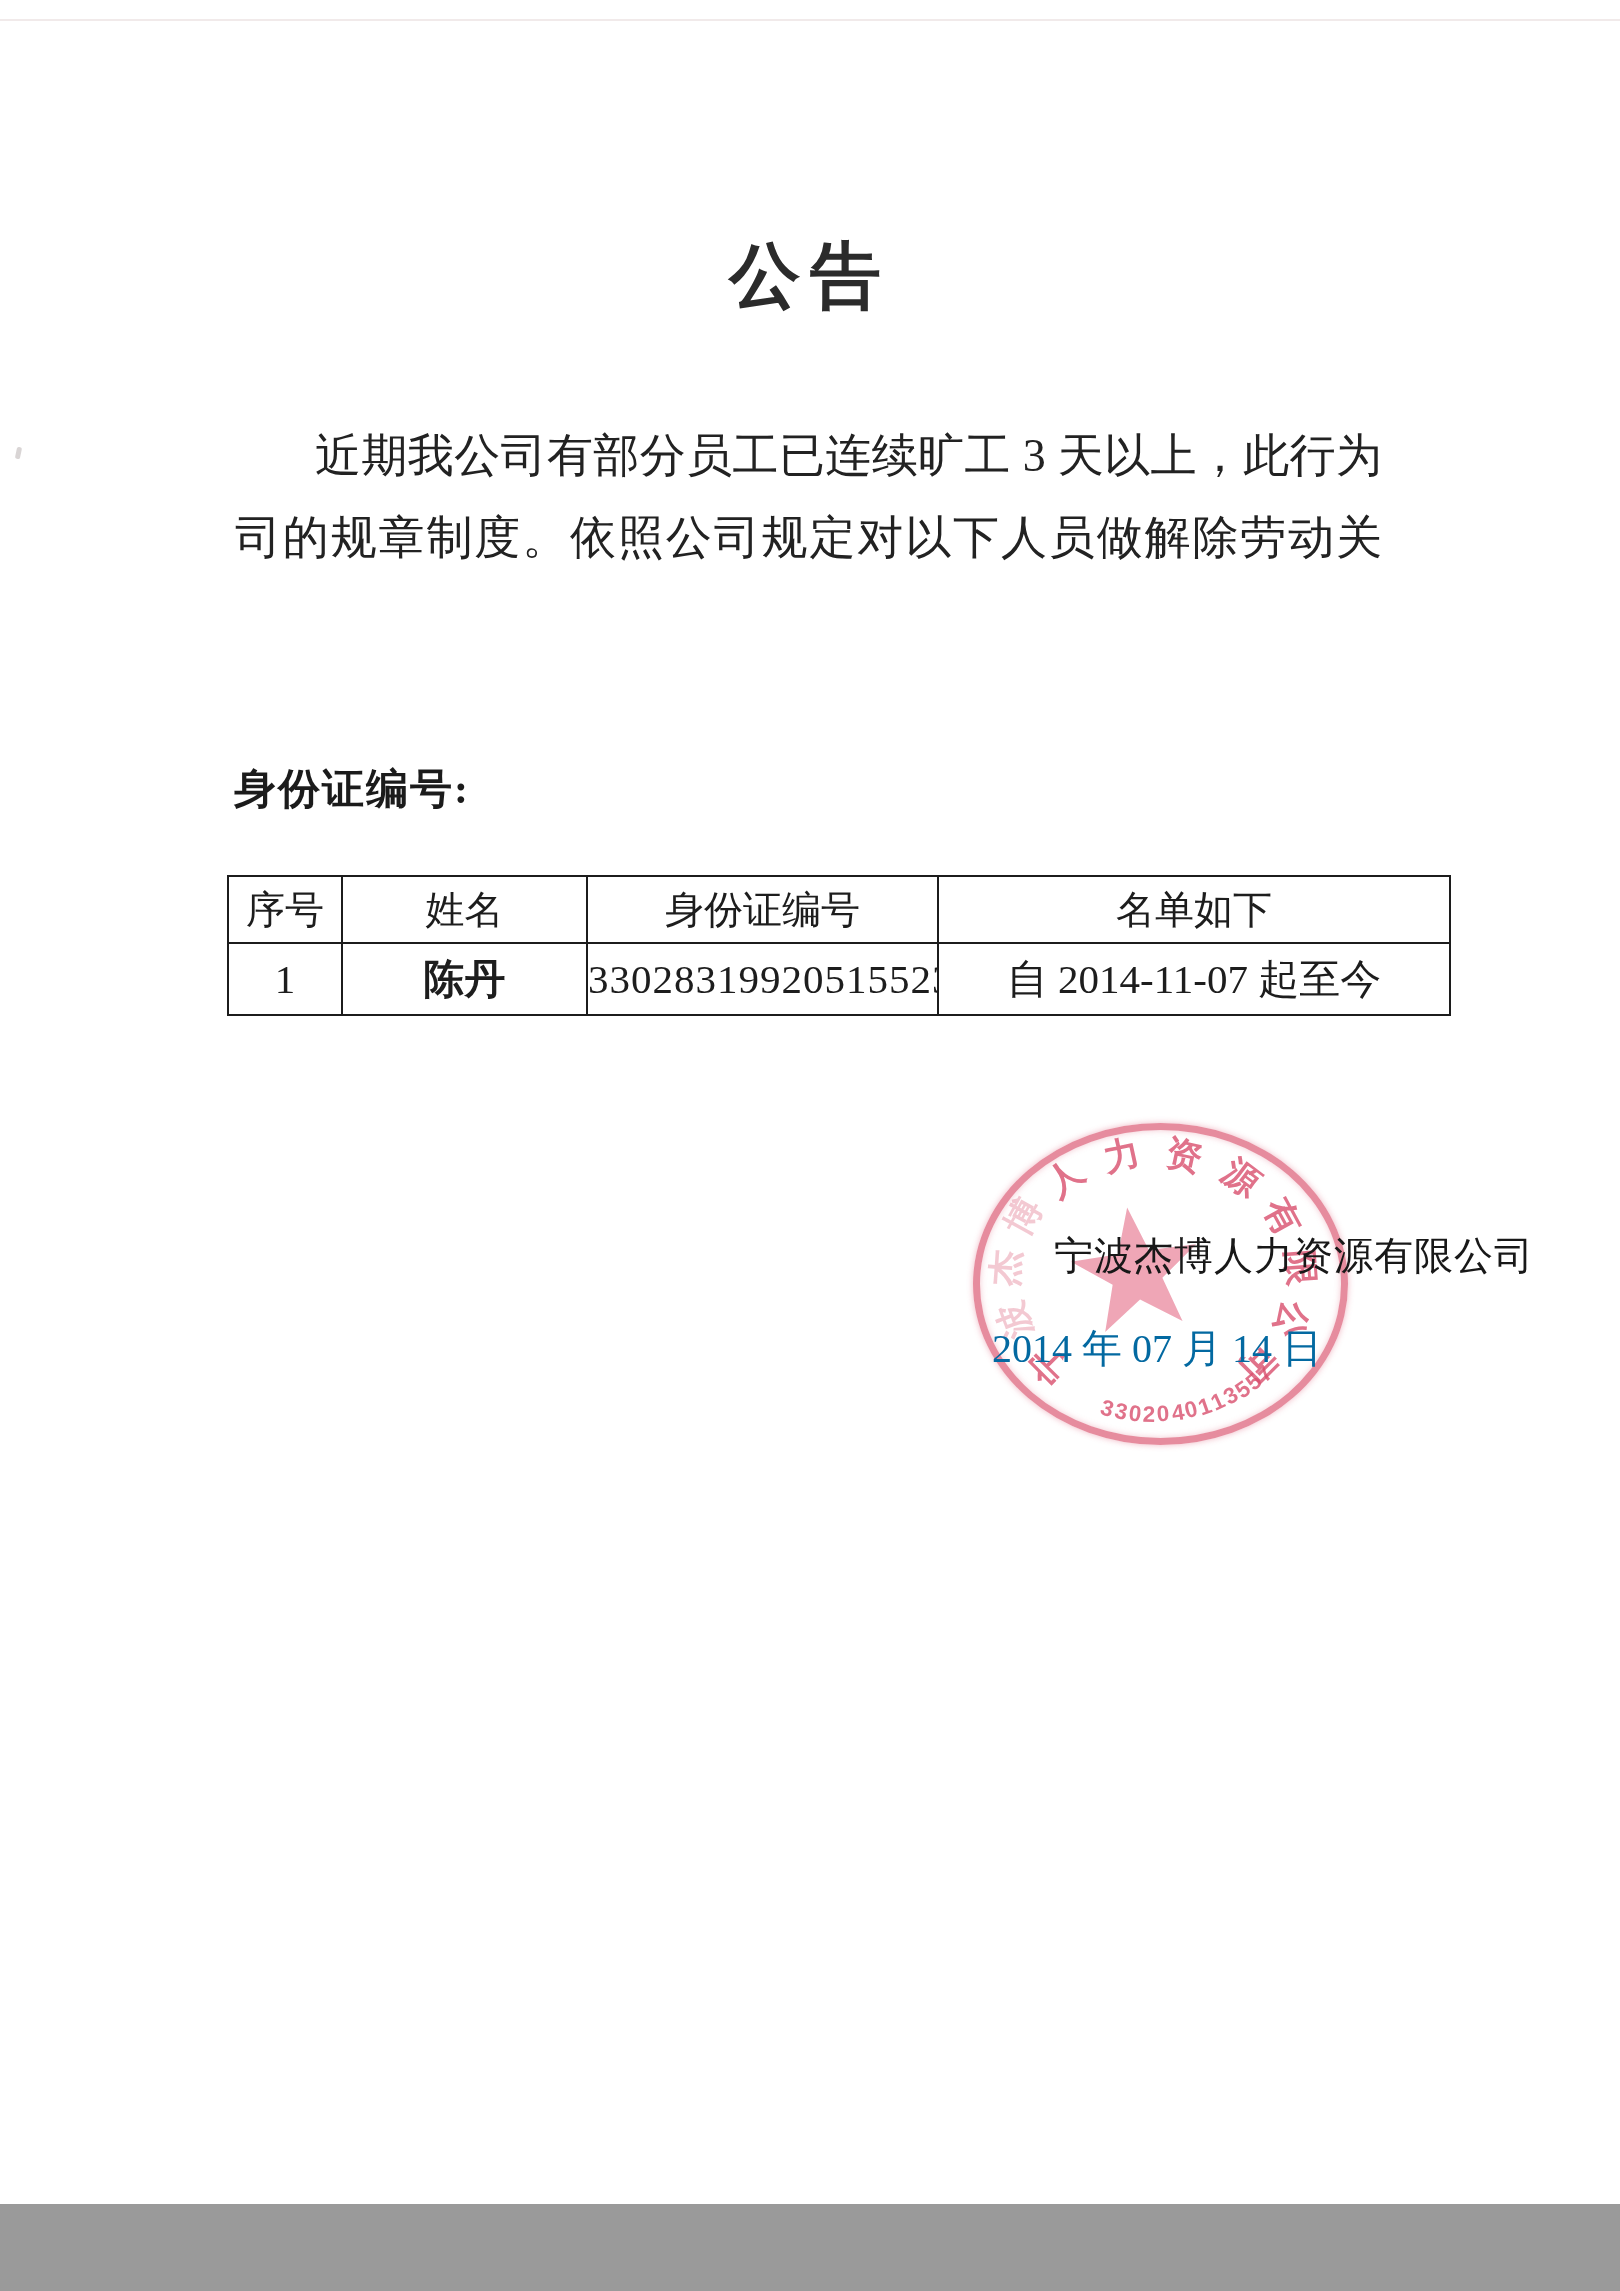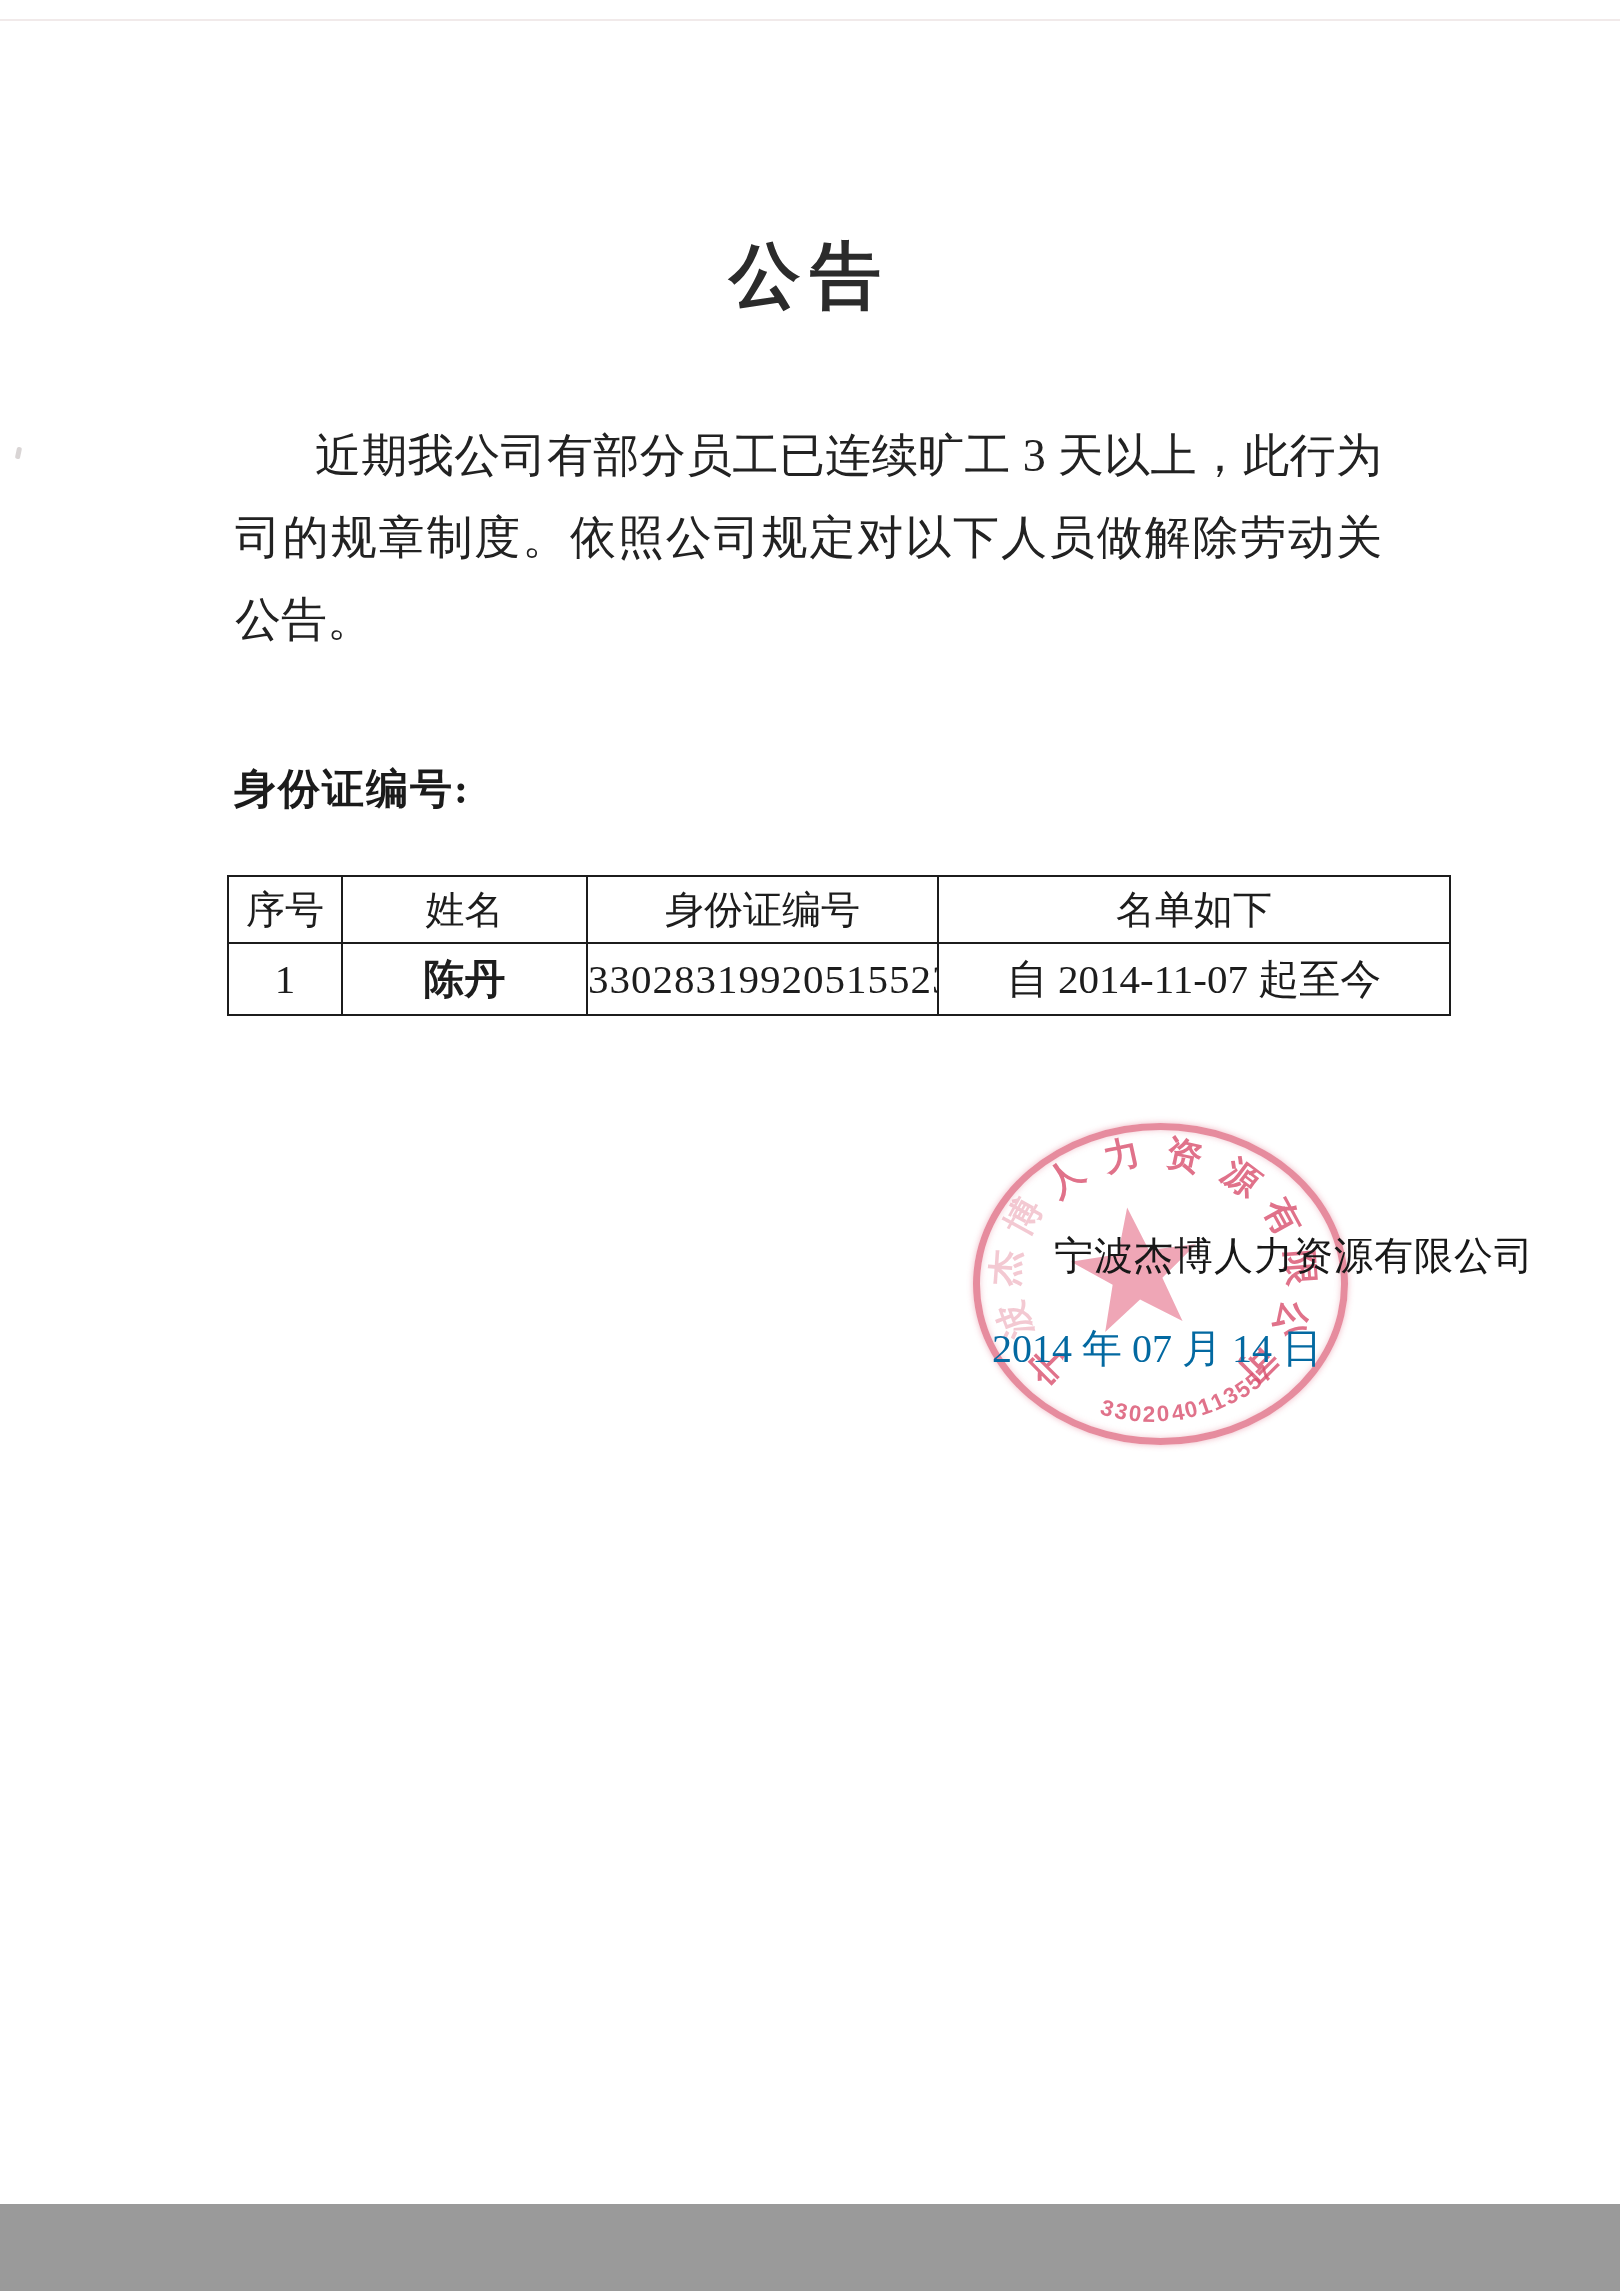--- a/index.html
+++ b/index.html
@@ -77,21 +77,20 @@
 <div class="page">
 
   <div class="scan-line"></div>
   <div class="scan-tick"></div>
 
   <div class="doc-title">公告</div>
 
   <div class="paragraph">
     <div class="para-line full indent">近期我公司有部分员工已连续旷工 3 天以上，此行为严重违反公</div>
     <div class="para-line full">司的规章制度。依照公司规定对以下人员做解除劳动关系处理，特此</div>
-    <div class="para-line">公告。</div>
   </div>
 
   <div class="list-heading">身份证编号:</div>
 
   <table class="roster">
     <colgroup>
       <col style="width:114px">
         <col style="width:245px">
         <col style="width:351px">
         <col style="width:512px">

